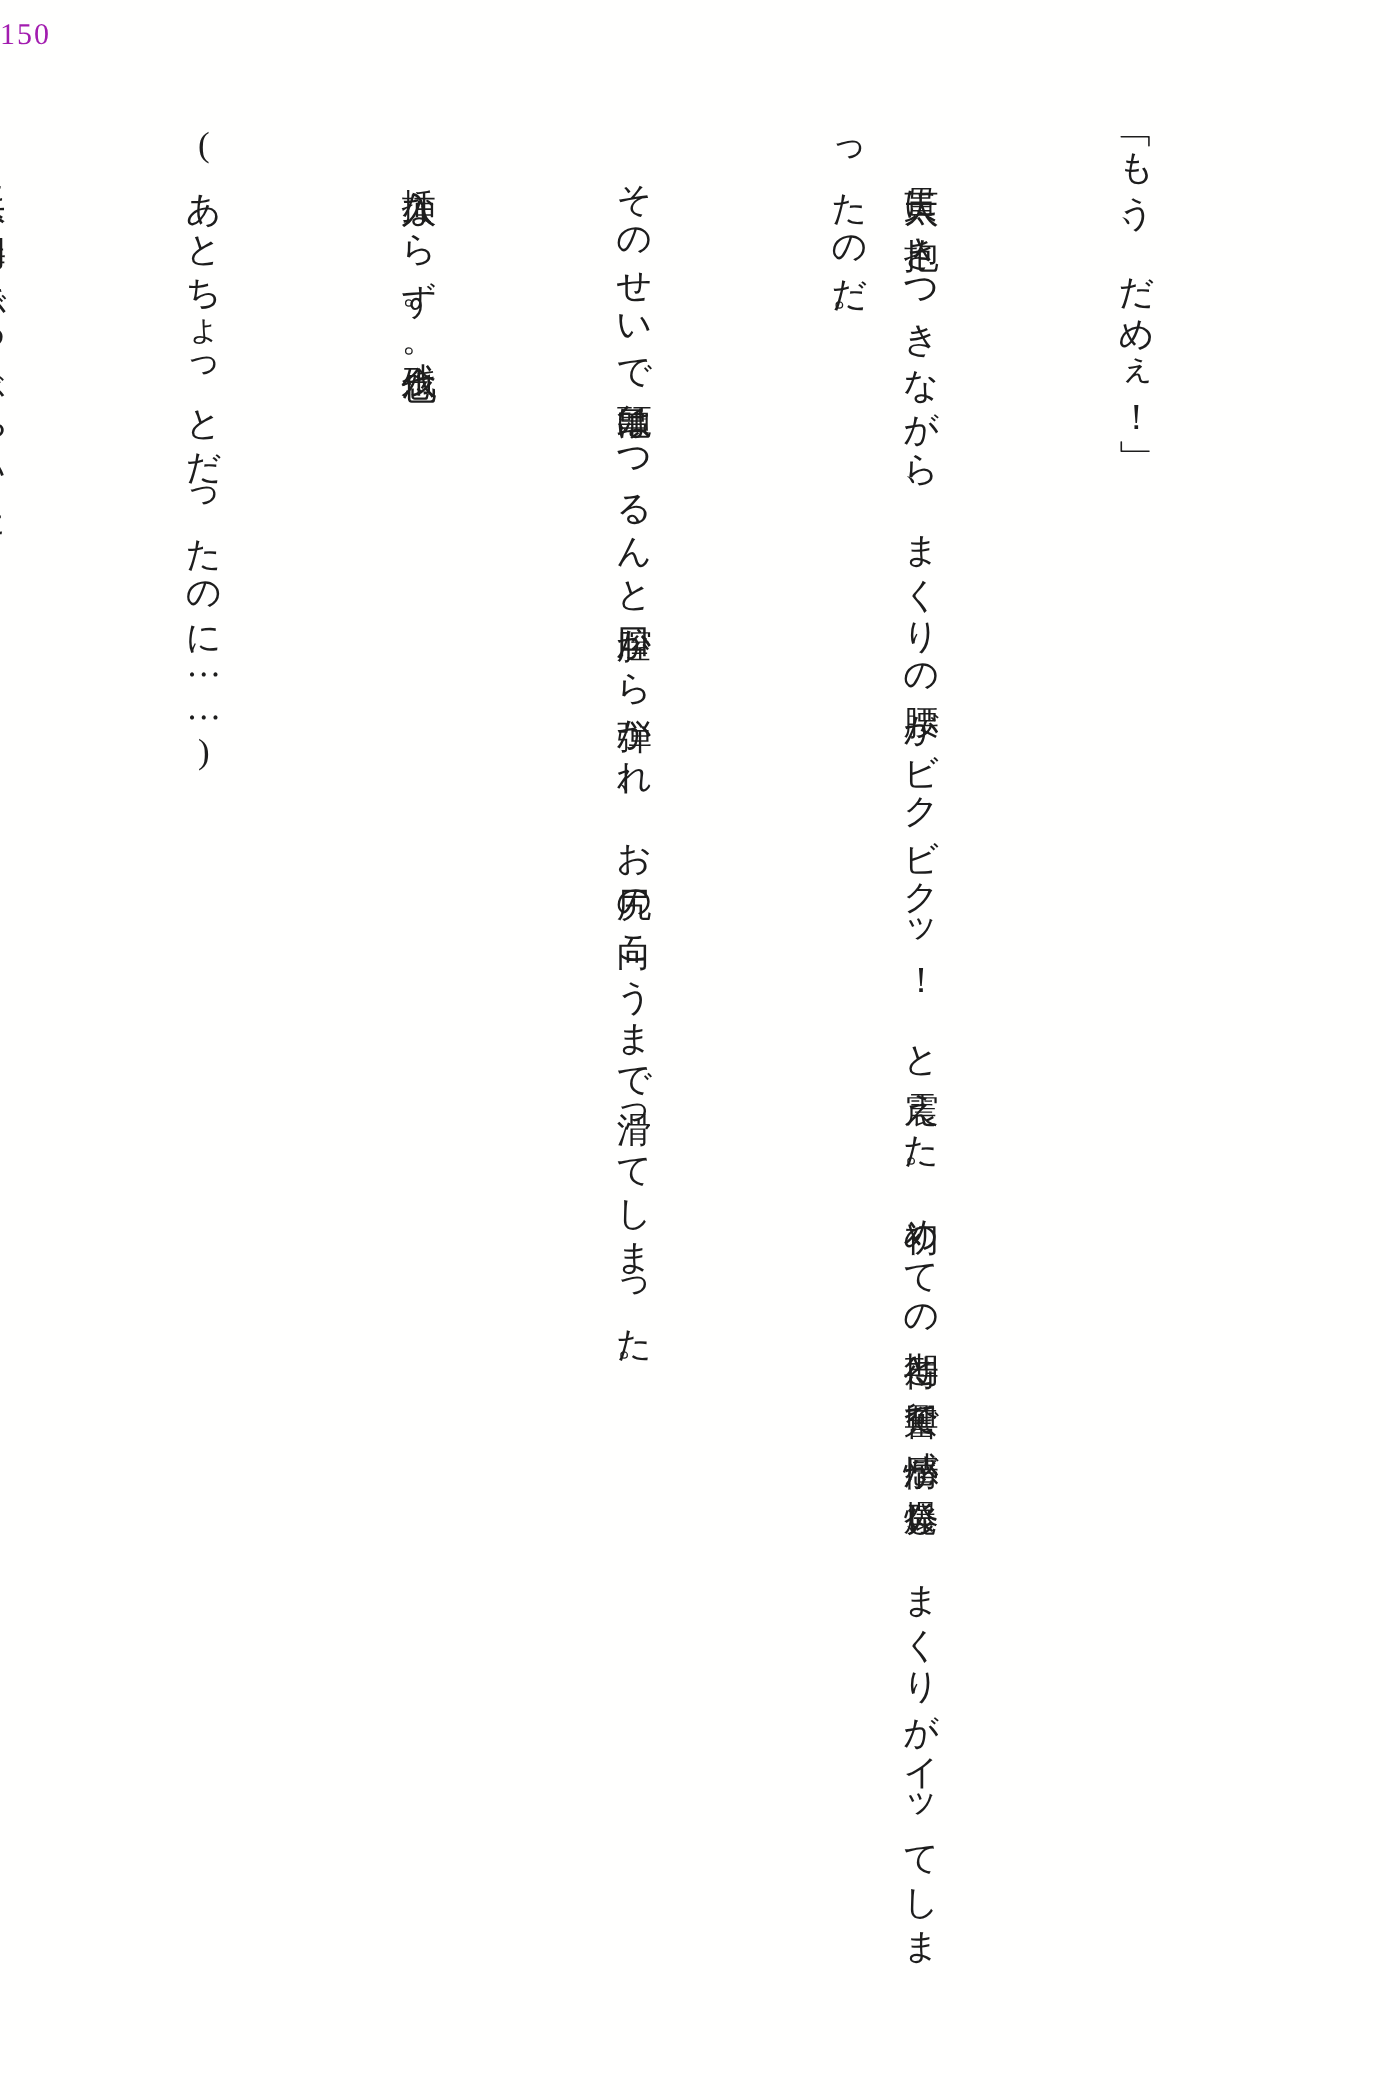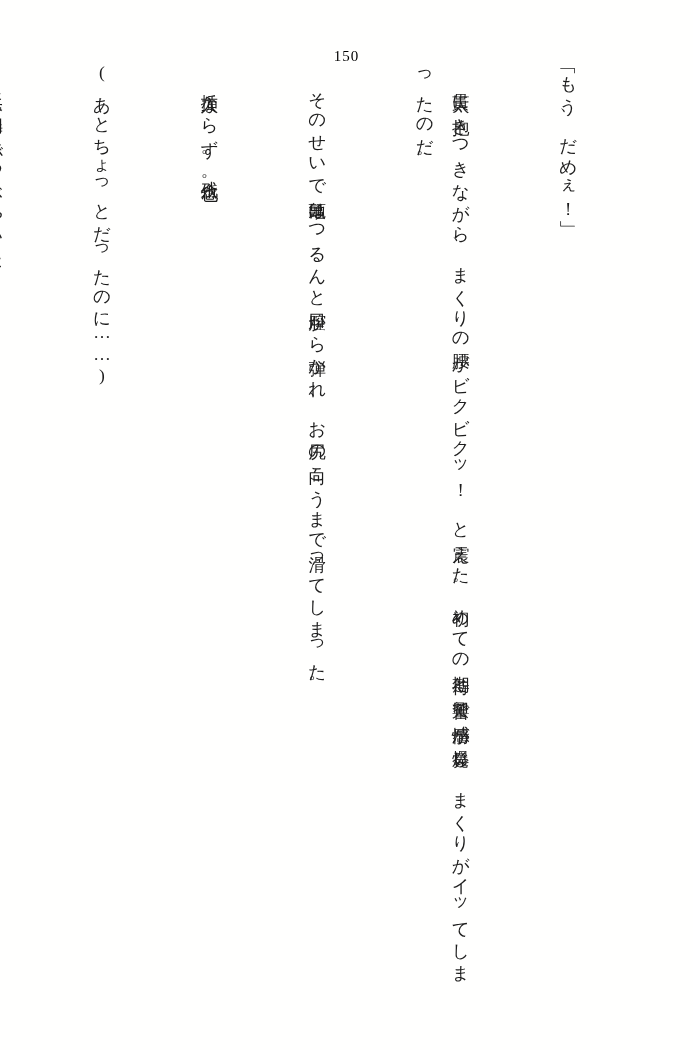--- a/index.html
+++ b/index.html
@@ -19,25 +19,23 @@
     width: 693px;
     height: 1050px;
     background: #fffffe;
     box-sizing: border-box;
   }
   #page-number {
     position: absolute;
     top: 10px;
     left: 0;
     width: 693px;
-    text-align: center;
     font-size: 15px;
     letter-spacing: 1px;
-    color: #000000;
-    margin-top: 38px;
+    color: #a21caf;
   }
   #text-body {
     position: absolute;
     top: 62px;
     right: 36px;
     height: 930px;
     width: 620px;
     writing-mode: vertical-rl;
     text-orientation: upright;
     font-size: 17.5px;

